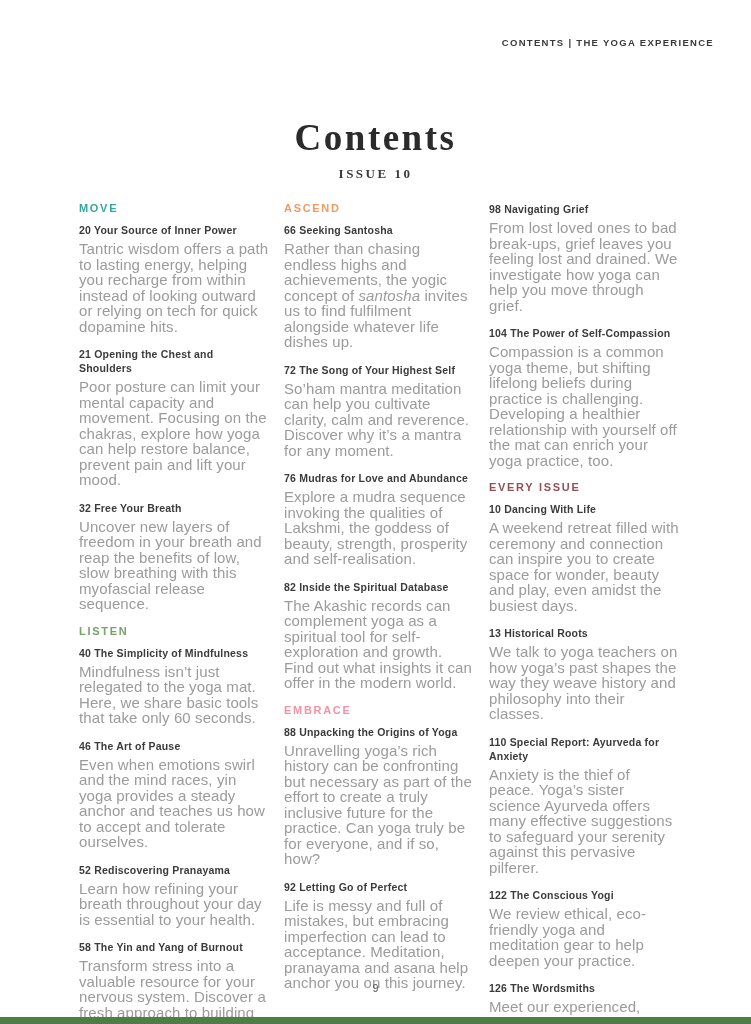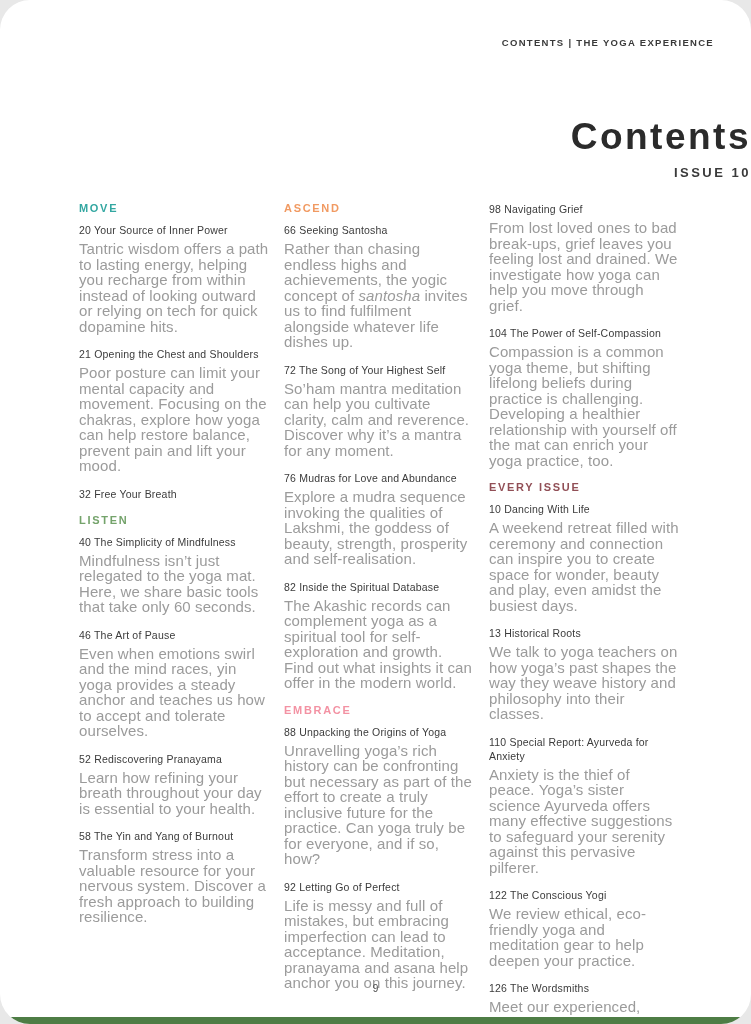--- a/index.html
+++ b/index.html
@@ -3,48 +3,47 @@
 <meta charset="utf-8">
 <style>
   html,body{margin:0;padding:0;background:#e8e8e8;}
   .page{
     position:relative;
     width:751px;height:1024px;
     margin:0 auto;
     background:#ffffff;
     font-family:"Liberation Sans", sans-serif;
     overflow:hidden;
-    border-radius:30px;
   }
   .running-header{
     position:absolute;top:37px;right:37px;
     font-size:9.5px;font-weight:bold;letter-spacing:1.3px;
     color:#3a3a3a;text-transform:uppercase;
   }
-  .title-block{position:absolute;top:116px;left:0;right:0;text-align:right;}
+  .title-block{position:absolute;top:116px;left:0;right:0;text-align:center;font-family:Liberation Serif, serif;}
   .page-title{
     margin:0;font-size:37px;font-weight:600;letter-spacing:2.5px;
     color:#2b2b2b;
   }
   .issue-label{
     margin-top:7px;font-size:13px;font-weight:bold;letter-spacing:2.5px;
     color:#3a3a3a;
   }
   .columns{
     position:absolute;top:202px;left:79px;width:600px;
     display:flex;gap:15px;
   }
   .col{flex:0 0 190px;width:190px;}
   .section-label{
     font-size:11px;font-weight:bold;letter-spacing:1.7px;
     margin:0 0 9px 0;
   }
   .entry{margin-bottom:13px;}
   .entry-title{
-    font-size:10.5px;font-weight:normal;color:#3b3b3b;
+    font-size:10.5px;font-weight:bold;color:#3b3b3b;
     letter-spacing:0.2px;line-height:14px;margin-bottom:4px;
   }
   .entry-body{
     font-size:15px;color:#9b9b9b;line-height:15.5px;
     letter-spacing:0.1px;
   }
   .entry-body em{font-style:italic;}
   .page-number{
     position:absolute;bottom:30px;left:0;right:0;text-align:center;
     font-size:10px;color:#4a4a4a;
@@ -68,20 +67,21 @@
         <div class="entry">
           <div class="entry-title">20 Your Source of Inner Power</div>
           <div class="entry-body">Tantric wisdom offers a path to lasting energy, helping you recharge from within instead of looking outward or relying on tech for quick dopamine hits.</div>
         </div>
         <div class="entry">
           <div class="entry-title">21 Opening the Chest and Shoulders</div>
           <div class="entry-body">Poor posture can limit your mental capacity and movement. Focusing on the chakras, explore how yoga can help restore balance, prevent pain and lift your mood.</div>
         </div>
         <div class="entry">
           <div class="entry-title">32 Free Your Breath</div>
+          <div class="entry-body">Uncover new layers of freedom in your breath and reap the benefits of low, slow breathing with this myofascial release sequence.</div>
         </div>
         <div class="section-label" style="color: rgb(116, 163, 107);">LISTEN</div>
         <div class="entry">
           <div class="entry-title">40 The Simplicity of Mindfulness</div>
           <div class="entry-body">Mindfulness isn’t just relegated to the yoga mat. Here, we share basic tools that take only 60 seconds.</div>
         </div>
         <div class="entry">
           <div class="entry-title">46 The Art of Pause</div>
           <div class="entry-body">Even when emotions swirl and the mind races, yin yoga provides a steady anchor and teaches us how to accept and tolerate ourselves.</div>
         </div>

